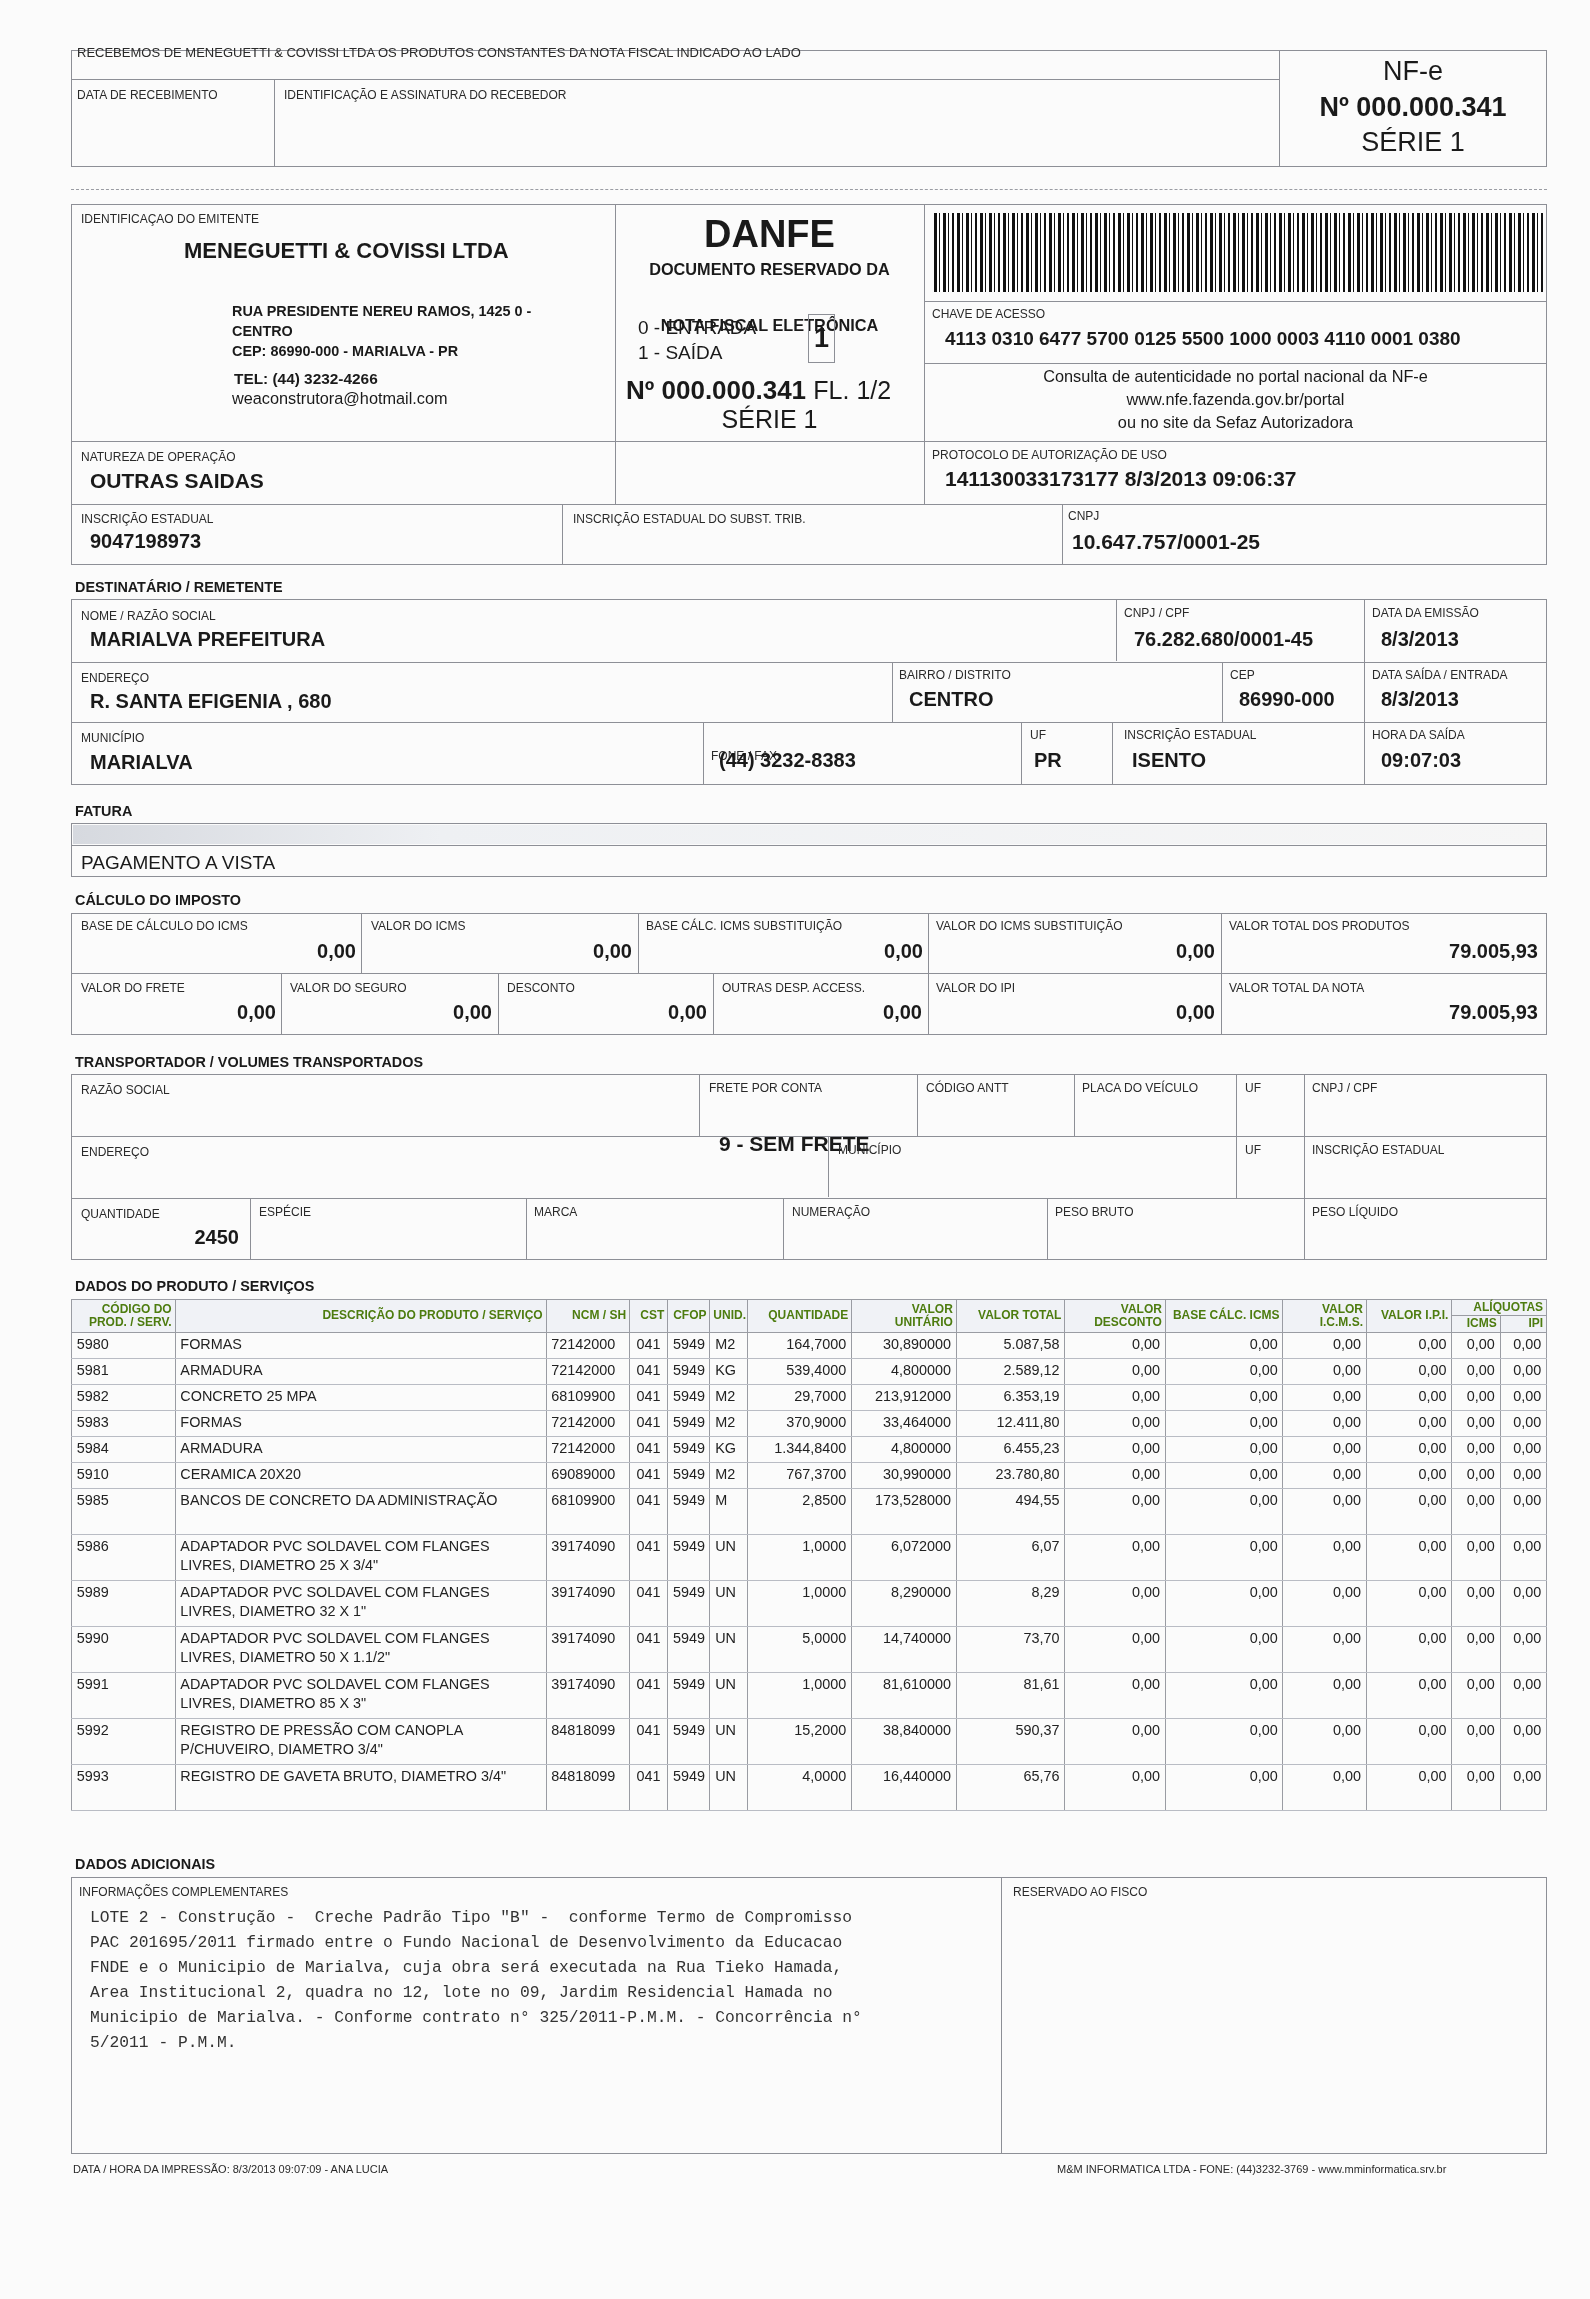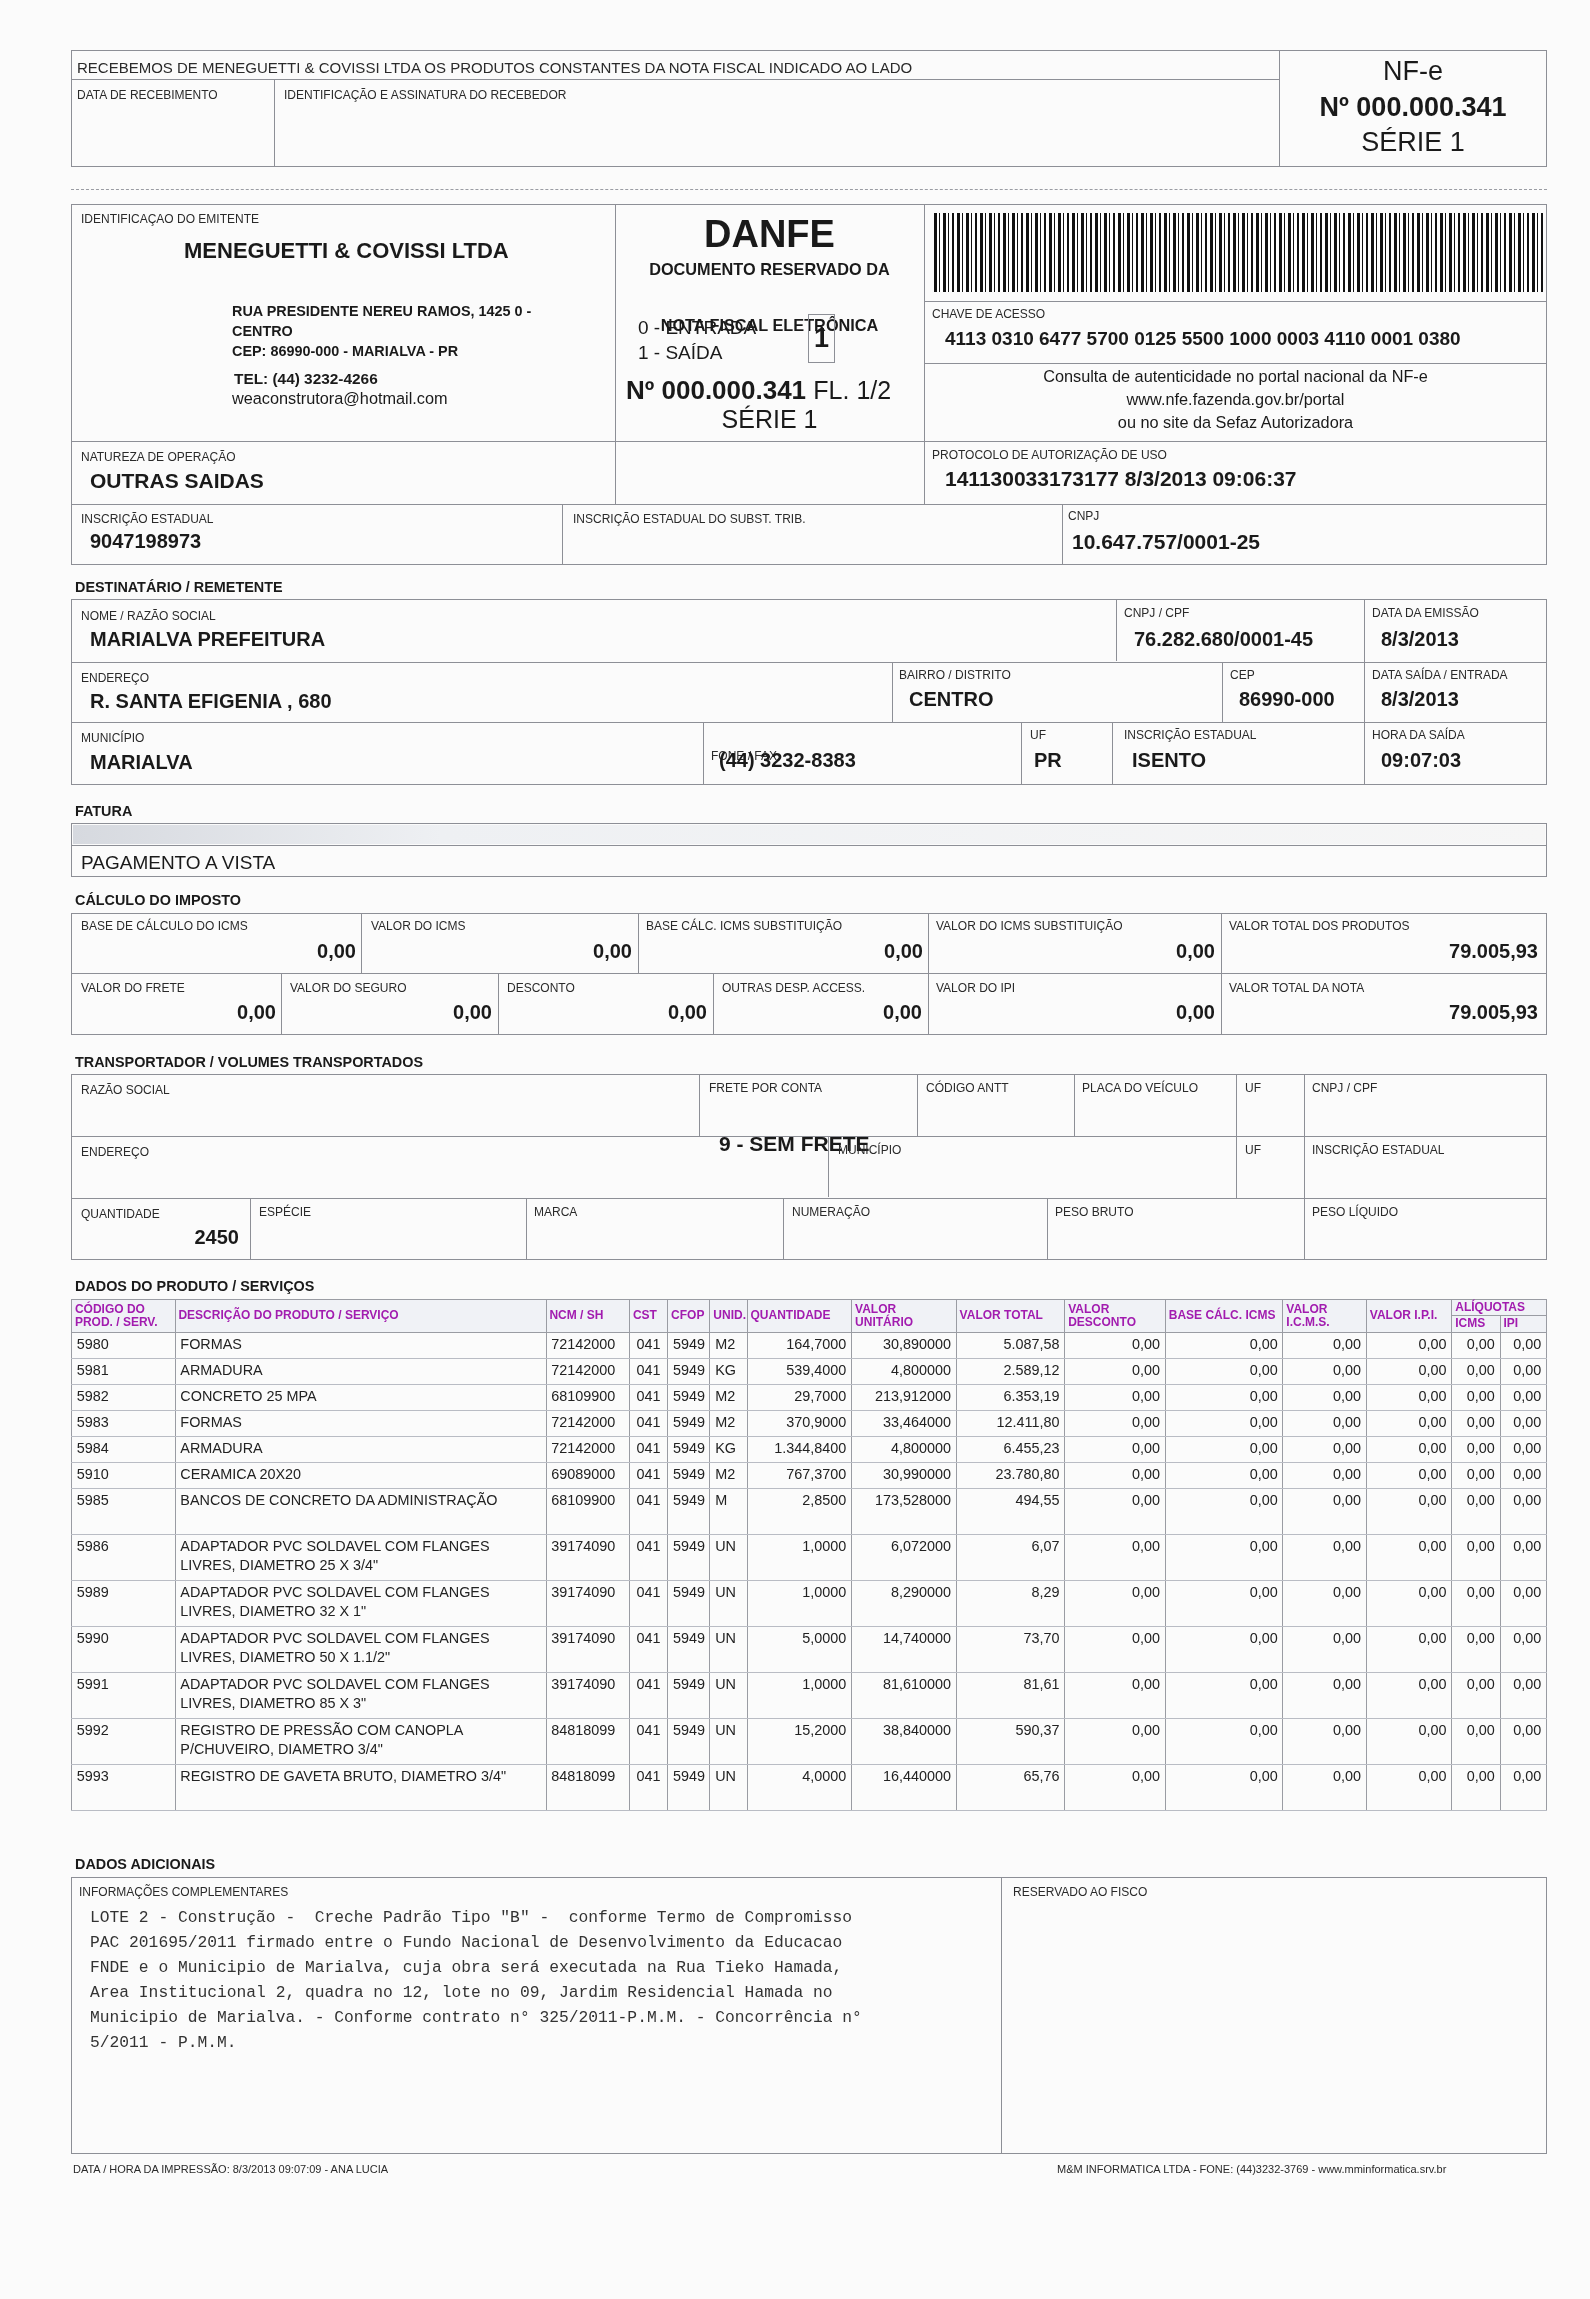--- a/index.html
+++ b/index.html
@@ -11,39 +11,39 @@
   .lbl { position: absolute; font-size: 12px; color: #2a2a2a; text-transform: uppercase; white-space: nowrap; }
   .val { position: absolute; font-size: 20px; font-weight: bold; color: #1a1a1a; white-space: nowrap; }
   .sec { position: absolute; font-size: 14.4px; font-weight: bold; color: #1a1a1a; white-space: nowrap; }
   .vline { position: absolute; width: 0; border-left: 1.4px solid #8d8f96; }
   .hline { position: absolute; height: 0; border-top: 1.4px solid #8d8f96; }
   .r { text-align: right; }
   .c { text-align: center; }
 
   
   .ptable { position: absolute; left: 71px; top: 1299px; width: 1476px; border-collapse: collapse; table-layout: fixed; font-size: 14.4px; }
-  .ptable th { font-size: 12px; font-weight: bold; color: #a21caf; border: 1.2px solid #9a9ca3; padding: 1px 2.9px; text-align: left; line-height: 13.4px; background: #f0f2f6; }
+  .ptable th { font-size: 12px; font-weight: bold; color: #4d7c0f; border: 1.2px solid #9a9ca3; padding: 1px 2.9px; text-align: right; line-height: 13.4px; background: #f0f2f6; }
   .ptable td { border-left: 1.2px solid #9a9ca3; border-right: 1.2px solid #9a9ca3; border-bottom: 1.2px solid #b9bcc4; padding: 1.9px 4.8px; vertical-align: top; line-height: 19px; color: #222; }
   .ptable td.n { text-align: right; }
   .ptable td.cc { text-align: center; }
   .barcode { position: absolute; left: 934px; top: 213px; width: 609px; height: 79px;
     background: repeating-linear-gradient(90deg, #111 0 2.9px, #fff 2.9px 4.8px, #111 4.8px 5.8px, #fff 5.8px 8.6px, #111 8.6px 12.5px, #fff 12.5px 14.4px, #111 14.4px 15.4px, #fff 15.4px 18px, #111 18px 20px, #fff 20px 23px); }
   .mono { font-family: "Liberation Mono", monospace; font-size: 16.3px; line-height: 25px; color: #333; white-space: pre; }
   .dash { position: absolute; left: 71px; top: 189px; width: 1476px; border-top: 1.4px dashed #9a9ca3; }
 </style>
 </head>
 <body>
 
 <div class="page">
 
   <div class="box" style="left:71px;top:50px;width:1476px;height:117px;"></div>
   <div class="hline" style="left:71px;top:79px;width:1208px;"></div>
   <div class="vline" style="left:1279px;top:50px;height:117px;"></div>
   <div class="vline" style="left:274px;top:79px;height:88px;"></div>
-  <div class="lbl" style="left:77px;top:59px;font-size:15px;">RECEBEMOS DE MENEGUETTI &amp; COVISSI LTDA OS PRODUTOS CONSTANTES DA NOTA FISCAL INDICADO AO LADO</div>
+  <div class="lbl" style="left:77px;top:45px;font-size:13px;">RECEBEMOS DE MENEGUETTI &amp; COVISSI LTDA OS PRODUTOS CONSTANTES DA NOTA FISCAL INDICADO AO LADO</div>
   <div class="lbl" style="left:77px;top:88px;">DATA DE RECEBIMENTO</div>
   <div class="lbl" style="left:284px;top:88px;">IDENTIFICAÇÃO E ASSINATURA DO RECEBEDOR</div>
   <div class="abs c" style="left:1279px;top:56px;width:268px;font-size:27px;">NF-e</div>
   <div class="abs c" style="left:1279px;top:92px;width:268px;font-size:27px;font-weight:bold;">Nº 000.000.341</div>
   <div class="abs c" style="left:1279px;top:127px;width:268px;font-size:27px;">SÉRIE 1</div>
 
   <div class="dash"></div>
 
   <div class="box" style="left:71px;top:204px;width:1476px;height:361px;"></div>
   <div class="vline" style="left:615px;top:204px;height:301px;"></div>

